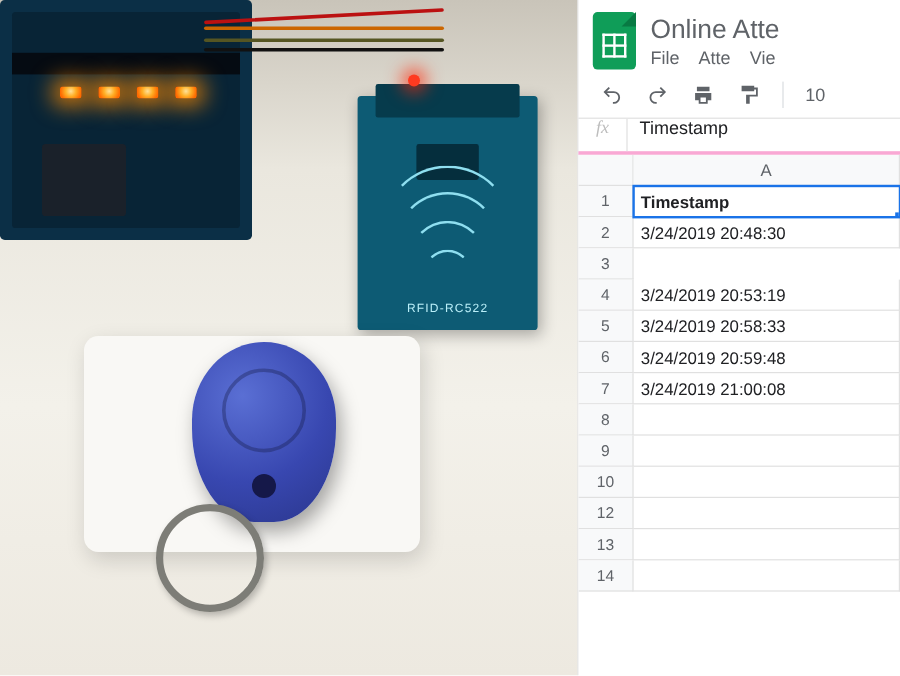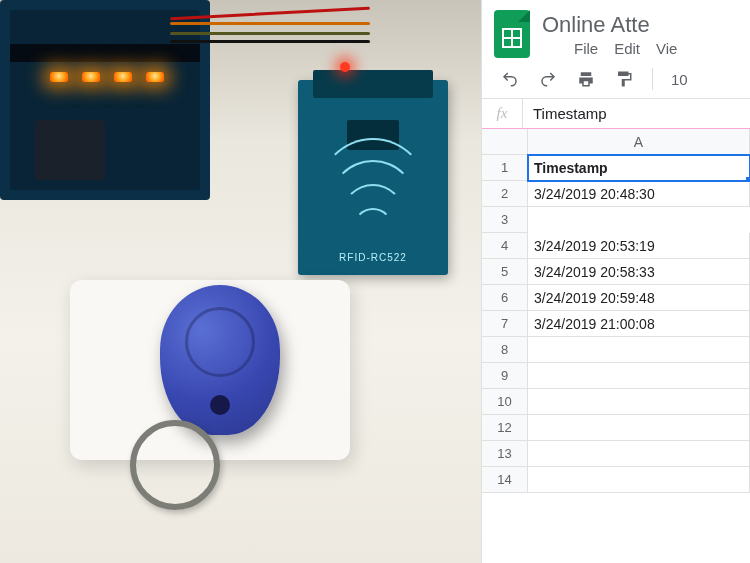--- a/index.html
+++ b/index.html
@@ -208,37 +208,37 @@
   .gs-logo::after {
     content:'';
     position:absolute;
     top:0; right:0;
     border-style: solid;
     border-width: 0 0 12px 12px;
     border-color: transparent transparent #087a43 transparent;
   }
   .title-area { display:flex; flex-direction:column; gap:2px; min-width: 0; }
   .doc-title { font-size: 22px; color:#5f6368; white-space: nowrap; overflow: hidden; }
-  .menus { display:flex; gap:16px; font-size:15px; color:#5f6368;margin-left:32px; }
+  .menus { display:flex; gap:16px; font-size:15px; color:#5f6368; }
   .menus span { cursor:pointer; }
   .toolbar {
     padding: 6px 10px 8px 18px;
     display:flex;
     gap:18px;
     align-items:center;
     color:#5f6368;
     border-bottom: 1px solid #e0e0e0;
   }
   .tb-icon { width:20px; height:20px; display:flex; align-items:center; justify-content:center; }
   .divider { width:1px; height:22px; background:#dadce0; }
   .zoom { font-size:15px; }
   .fx-row {
     display:flex;
-    align-items:center;
-    border-bottom: 1px solid #f9a8d4;
+    align-items:flex-start;
+    border-bottom: 3px solid #f9a8d4;
     height: 30px;
   }
   .fx-label {
     width: 40px;
     text-align:center;
     font-style: italic;
     color:#bdbdbd;
     font-family: Georgia, serif;
     font-size: 15px;
   }
@@ -331,21 +331,21 @@
   <div class="keyring"></div>
 </div>
 
 <div class="sheets">
   <div class="sheets-top">
     <div class="gs-logo"></div>
     <div class="title-area">
       <div class="doc-title">Online Atte</div>
       <div class="menus">
         <span>File</span>
-        <span>Edit</span>
+        <span>Atte</span>
         <span>Vie</span>
       </div>
     </div>
   </div>
   <div class="toolbar">
     <div class="tb-icon">
       <svg width="18" height="18" viewBox="0 0 24 24" fill="none" stroke="#5f6368" stroke-width="2">
           <path d="M9 14l-5-5 5-5"></path>
           <path d="M4 9h10a6 6 0 0 1 0 12h-1"></path>
         </svg>

